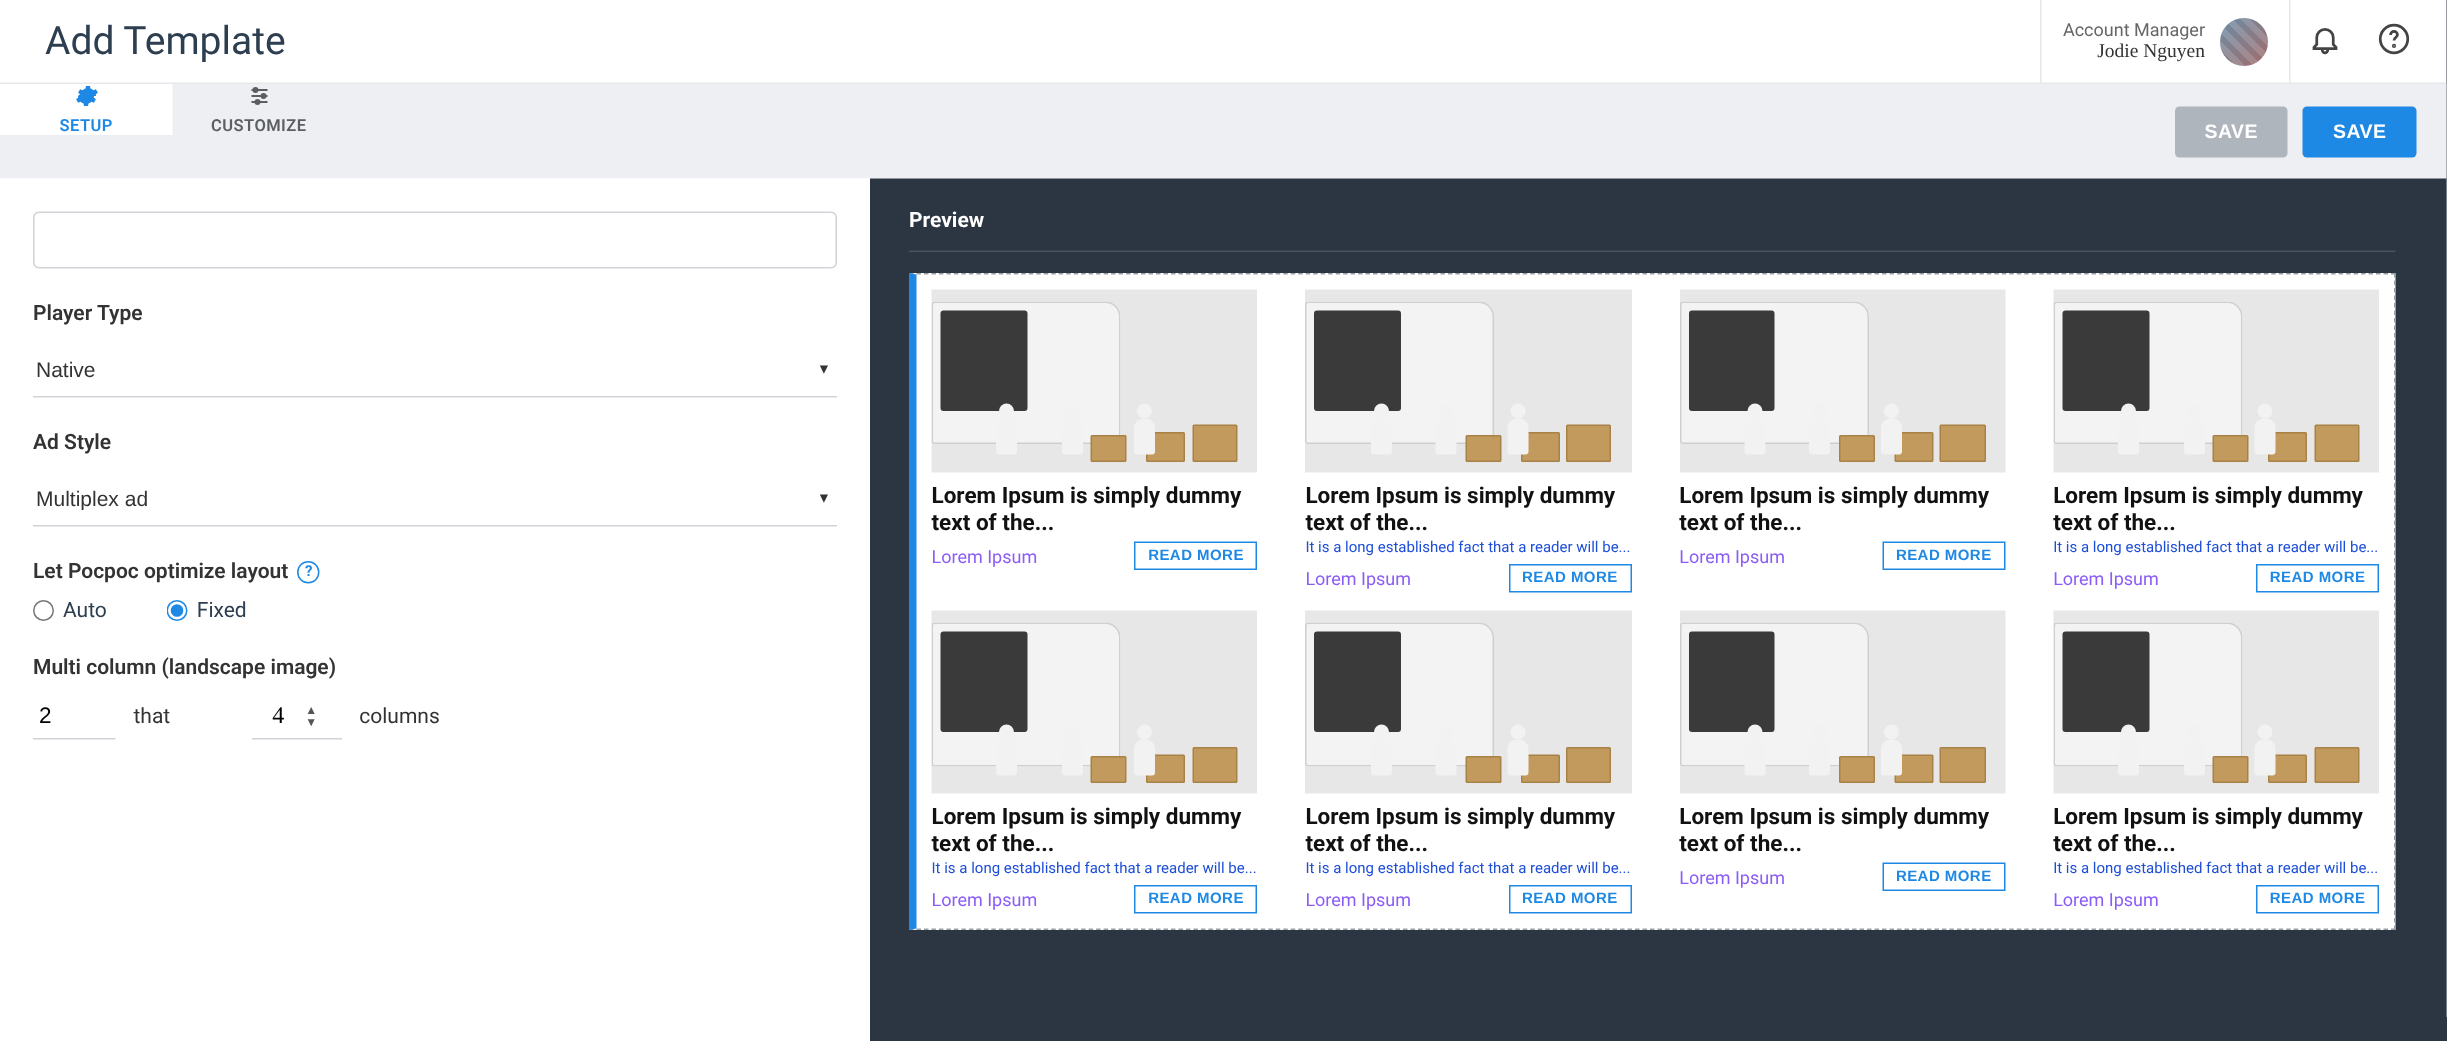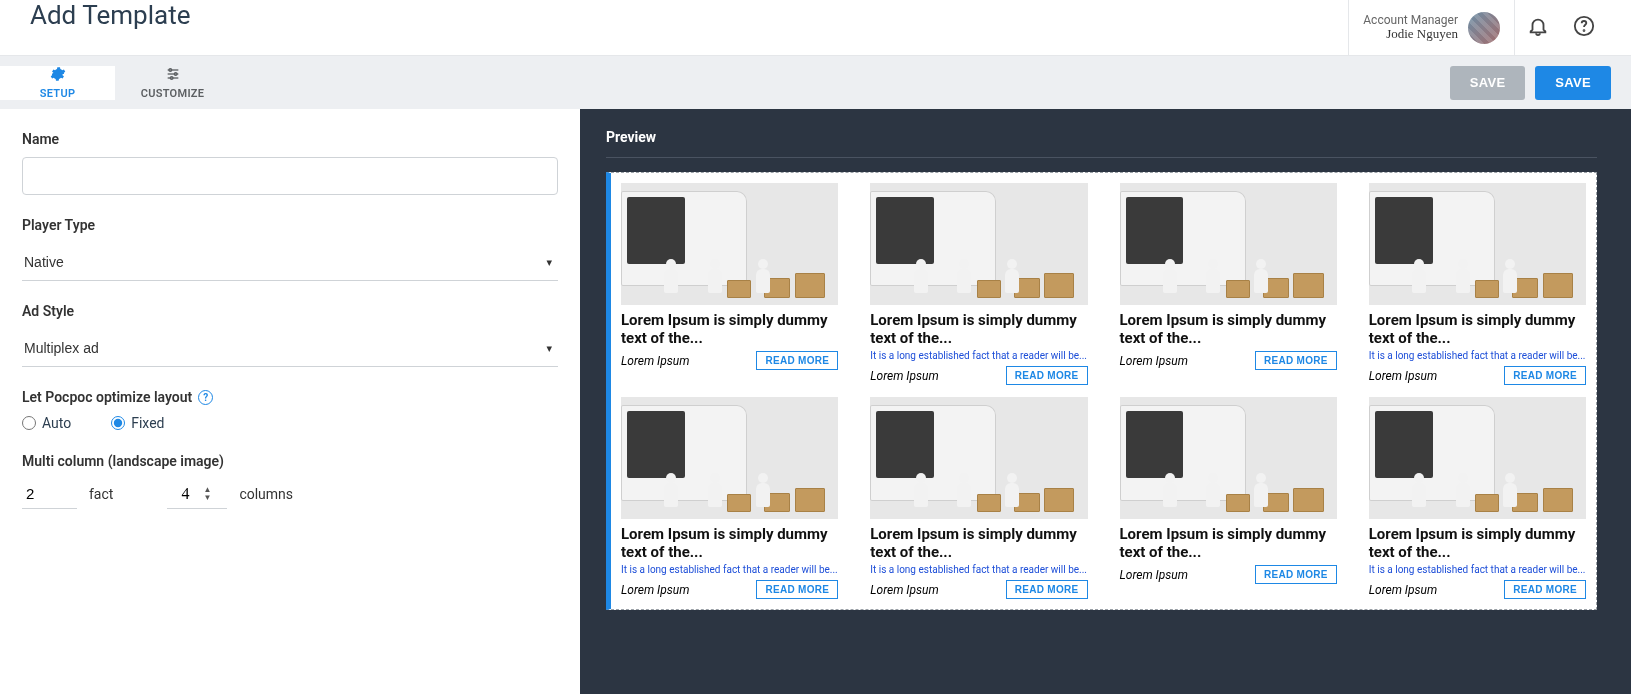--- a/index.html
+++ b/index.html
@@ -9,22 +9,22 @@
     background: #fff;
     width: 1631px;
     height: 694px;
     overflow: hidden;
   }
 
   
   .topbar {
     height: 56px;
     display: flex;
-    align-items: flex-start;
-    padding: 0 24px 0 30px;
+    align-items: center;
+    padding: 0 12px 0 30px;
     border-bottom: 1px solid #e5e7ea;
   }
   .topbar .page-title {
     font-size: 26px;
     font-weight: 400;
     color: #2c3e50;
   }
   .topbar .spacer { flex: 1; }
   .account-block {
     display: flex;
@@ -69,24 +69,24 @@
     height: 100%;
     display: flex;
     align-items: center;
     padding: 0 12px;
     cursor: pointer;
   }
   .icon-btn svg { width: 22px; height: 22px; stroke: #444; fill: none; stroke-width: 2; }
 
   
   .tabbar {
-    height: 53px;
+    height: 63px;
     background: #edeff2;
     display: flex;
-    align-items: center;
+    align-items: flex-start;
     padding-right: 20px;
   }
   .tab {
     width: 115px;
     display: flex;
     flex-direction: column;
     align-items: center;
     justify-content: center;
     font-size: 11px;
     letter-spacing: 0.3px;
@@ -352,22 +352,21 @@
     margin-top: 2px;
   }
   .ad-footer {
     display: flex;
     align-items: center;
     justify-content: space-between;
     margin-top: 4px;
   }
   .ad-source {
     font-size: 12px;
-    font-style: italic;
-    color: #000000;
+    color: #8b5cf6;
   }
   .read-more {
     border: 1px solid #1e88e5;
     color: #1e88e5;
     font-size: 10px;
     font-weight: 600;
     padding: 3px 8px;
     background: #fff;
     letter-spacing: 0.3px;
     cursor: pointer;
@@ -430,21 +429,20 @@
   <div class="spacer"></div>
   <button class="btn btn-close">SAVE</button>
   <button class="btn btn-save">SAVE</button>
 </div>
 
 <div class="body">
 
   <div class="form-panel">
 
     <div class="form-group">
-      <div class="form-label">Name</div>
       <input type="text" class="text-input" value="" style="">
     </div>
 
     <div class="form-group">
       <div class="form-label">Player Type</div>
       <div class="select-wrapper">
         <input type="text" readonly="" class="select-underline" value="Native" style="">
       </div>
     </div>
 
@@ -469,21 +467,21 @@
           <input type="radio" name="layout" checked="" style="">
           <span>Fixed</span>
         </label>
       </div>
     </div>
 
     <div class="form-group">
       <div class="form-label">Multi column (landscape image)</div>
       <div class="grid-size-row">
         <input class="num-input" value="2" style="">
-        <span class="caption">fact</span>
+        <span class="caption">that</span>
         <div style="width:30px"></div>
         <div class="num-stepper-wrap">
           <input value="4" style="">
           <div class="stepper-ctrls">
             <span>▲</span>
             <span>▼</span>
           </div>
         </div>
         <span class="caption">columns</span>
       </div>

